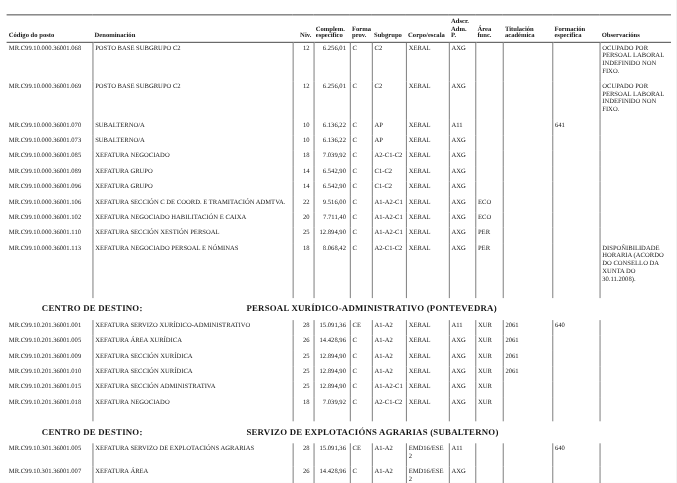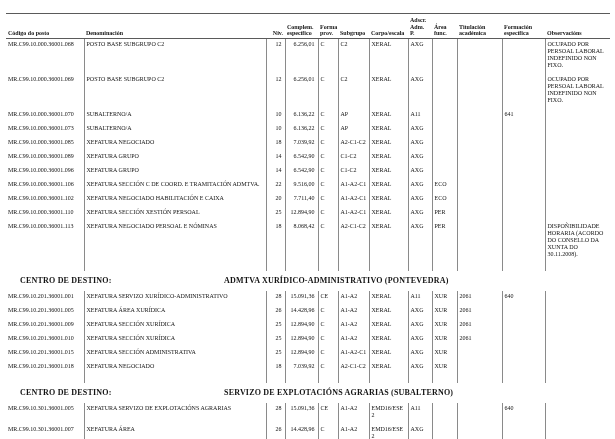--- a/index.html
+++ b/index.html
@@ -20,21 +20,21 @@
     font-size:6px;line-height:7px;vertical-align:top;
     padding:2px 2px 5px 2px;border-left:1px solid #8a8a8a;
     word-wrap:break-word;overflow:hidden;
   }
   .rpt td:first-child{border-left:none;}
   .rpt td.num{text-align:right;padding-right:3px;}
   tr.section-end td{padding-bottom:13px;}
   tr.section-row td{
     border-left:none;padding:6px 0 2px 0;position:relative;height:12px;
   }
-  .sec-label{font-weight:bold;font-size:8px;margin-left:14px;letter-spacing:0.2px;text-align:right;}
+  .sec-label{font-weight:bold;font-size:8px;margin-left:32px;letter-spacing:0.2px;text-align:right;}
   .sec-value{font-weight:bold;font-size:8px;position:absolute;left:218px;top:6px;letter-spacing:0.2px;}
 </style>
 </head>
 <body>
 
 <div class="page">
   <table class="rpt">
     <colgroup>
       <col style="width:78px">
         <col style="width:182px">
@@ -220,21 +220,21 @@
           <td>C</td>
           <td>A2-C1-C2</td>
           <td>XERAL</td>
           <td>AXG</td>
           <td>PER</td>
           <td></td>
           <td></td>
           <td>DISPOÑIBILIDADE HORARIA (ACORDO DO CONSELLO DA XUNTA DO 30.11.2008).</td>
         </tr>
         <tr class="section-row">
-          <td colspan="12"><span class="sec-label">CENTRO DE DESTINO:</span><span class="sec-value">ADMTVA XURÍDICO-ADMINISTRATIVO (PONTEVEDRA)</span></td>
+          <td colspan="12"><span class="sec-label">CENTRO DE DESTINO:</span><span class="sec-value">PERSOAL XURÍDICO-ADMINISTRATIVO (PONTEVEDRA)</span></td>
         </tr>
         <tr>
           <td>MR.C99.10.201.36001.001</td>
           <td>XEFATURA SERVIZO XURÍDICO-ADMINISTRATIVO</td>
           <td class="num">28</td>
           <td class="num">15.091,36</td>
           <td>CE</td>
           <td>A1-A2</td>
           <td>XERAL</td>
           <td>A11</td>

